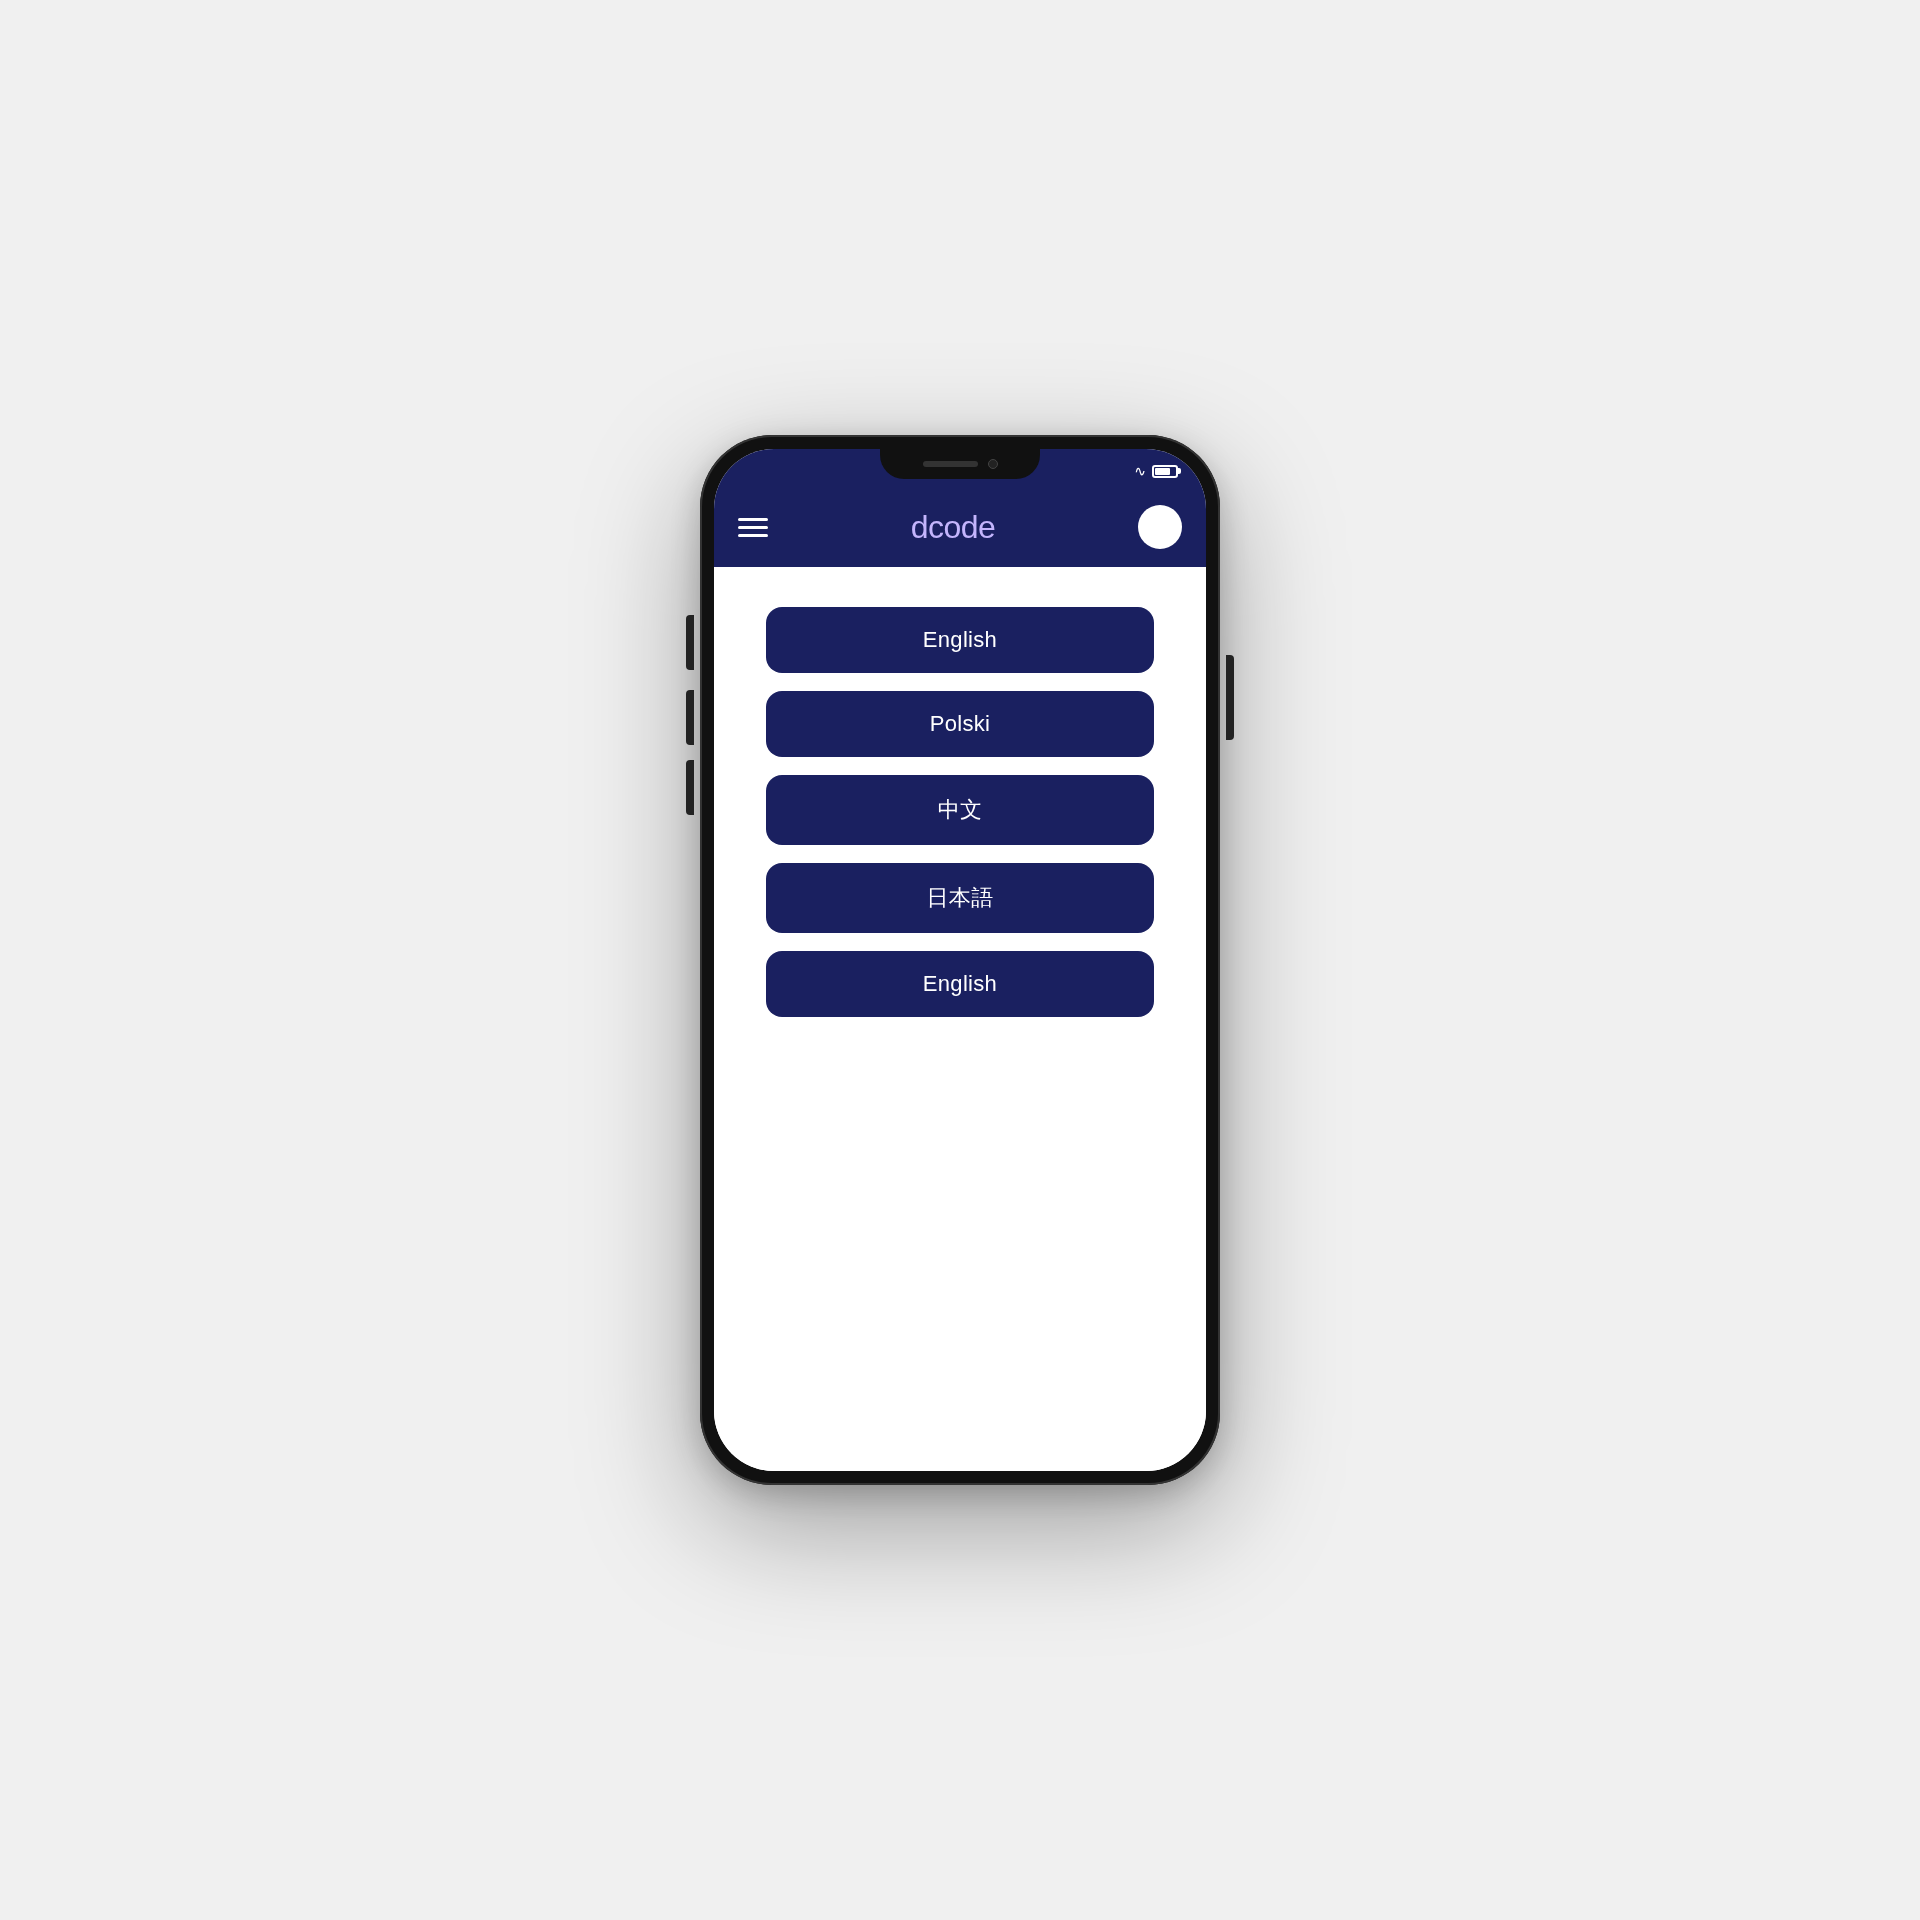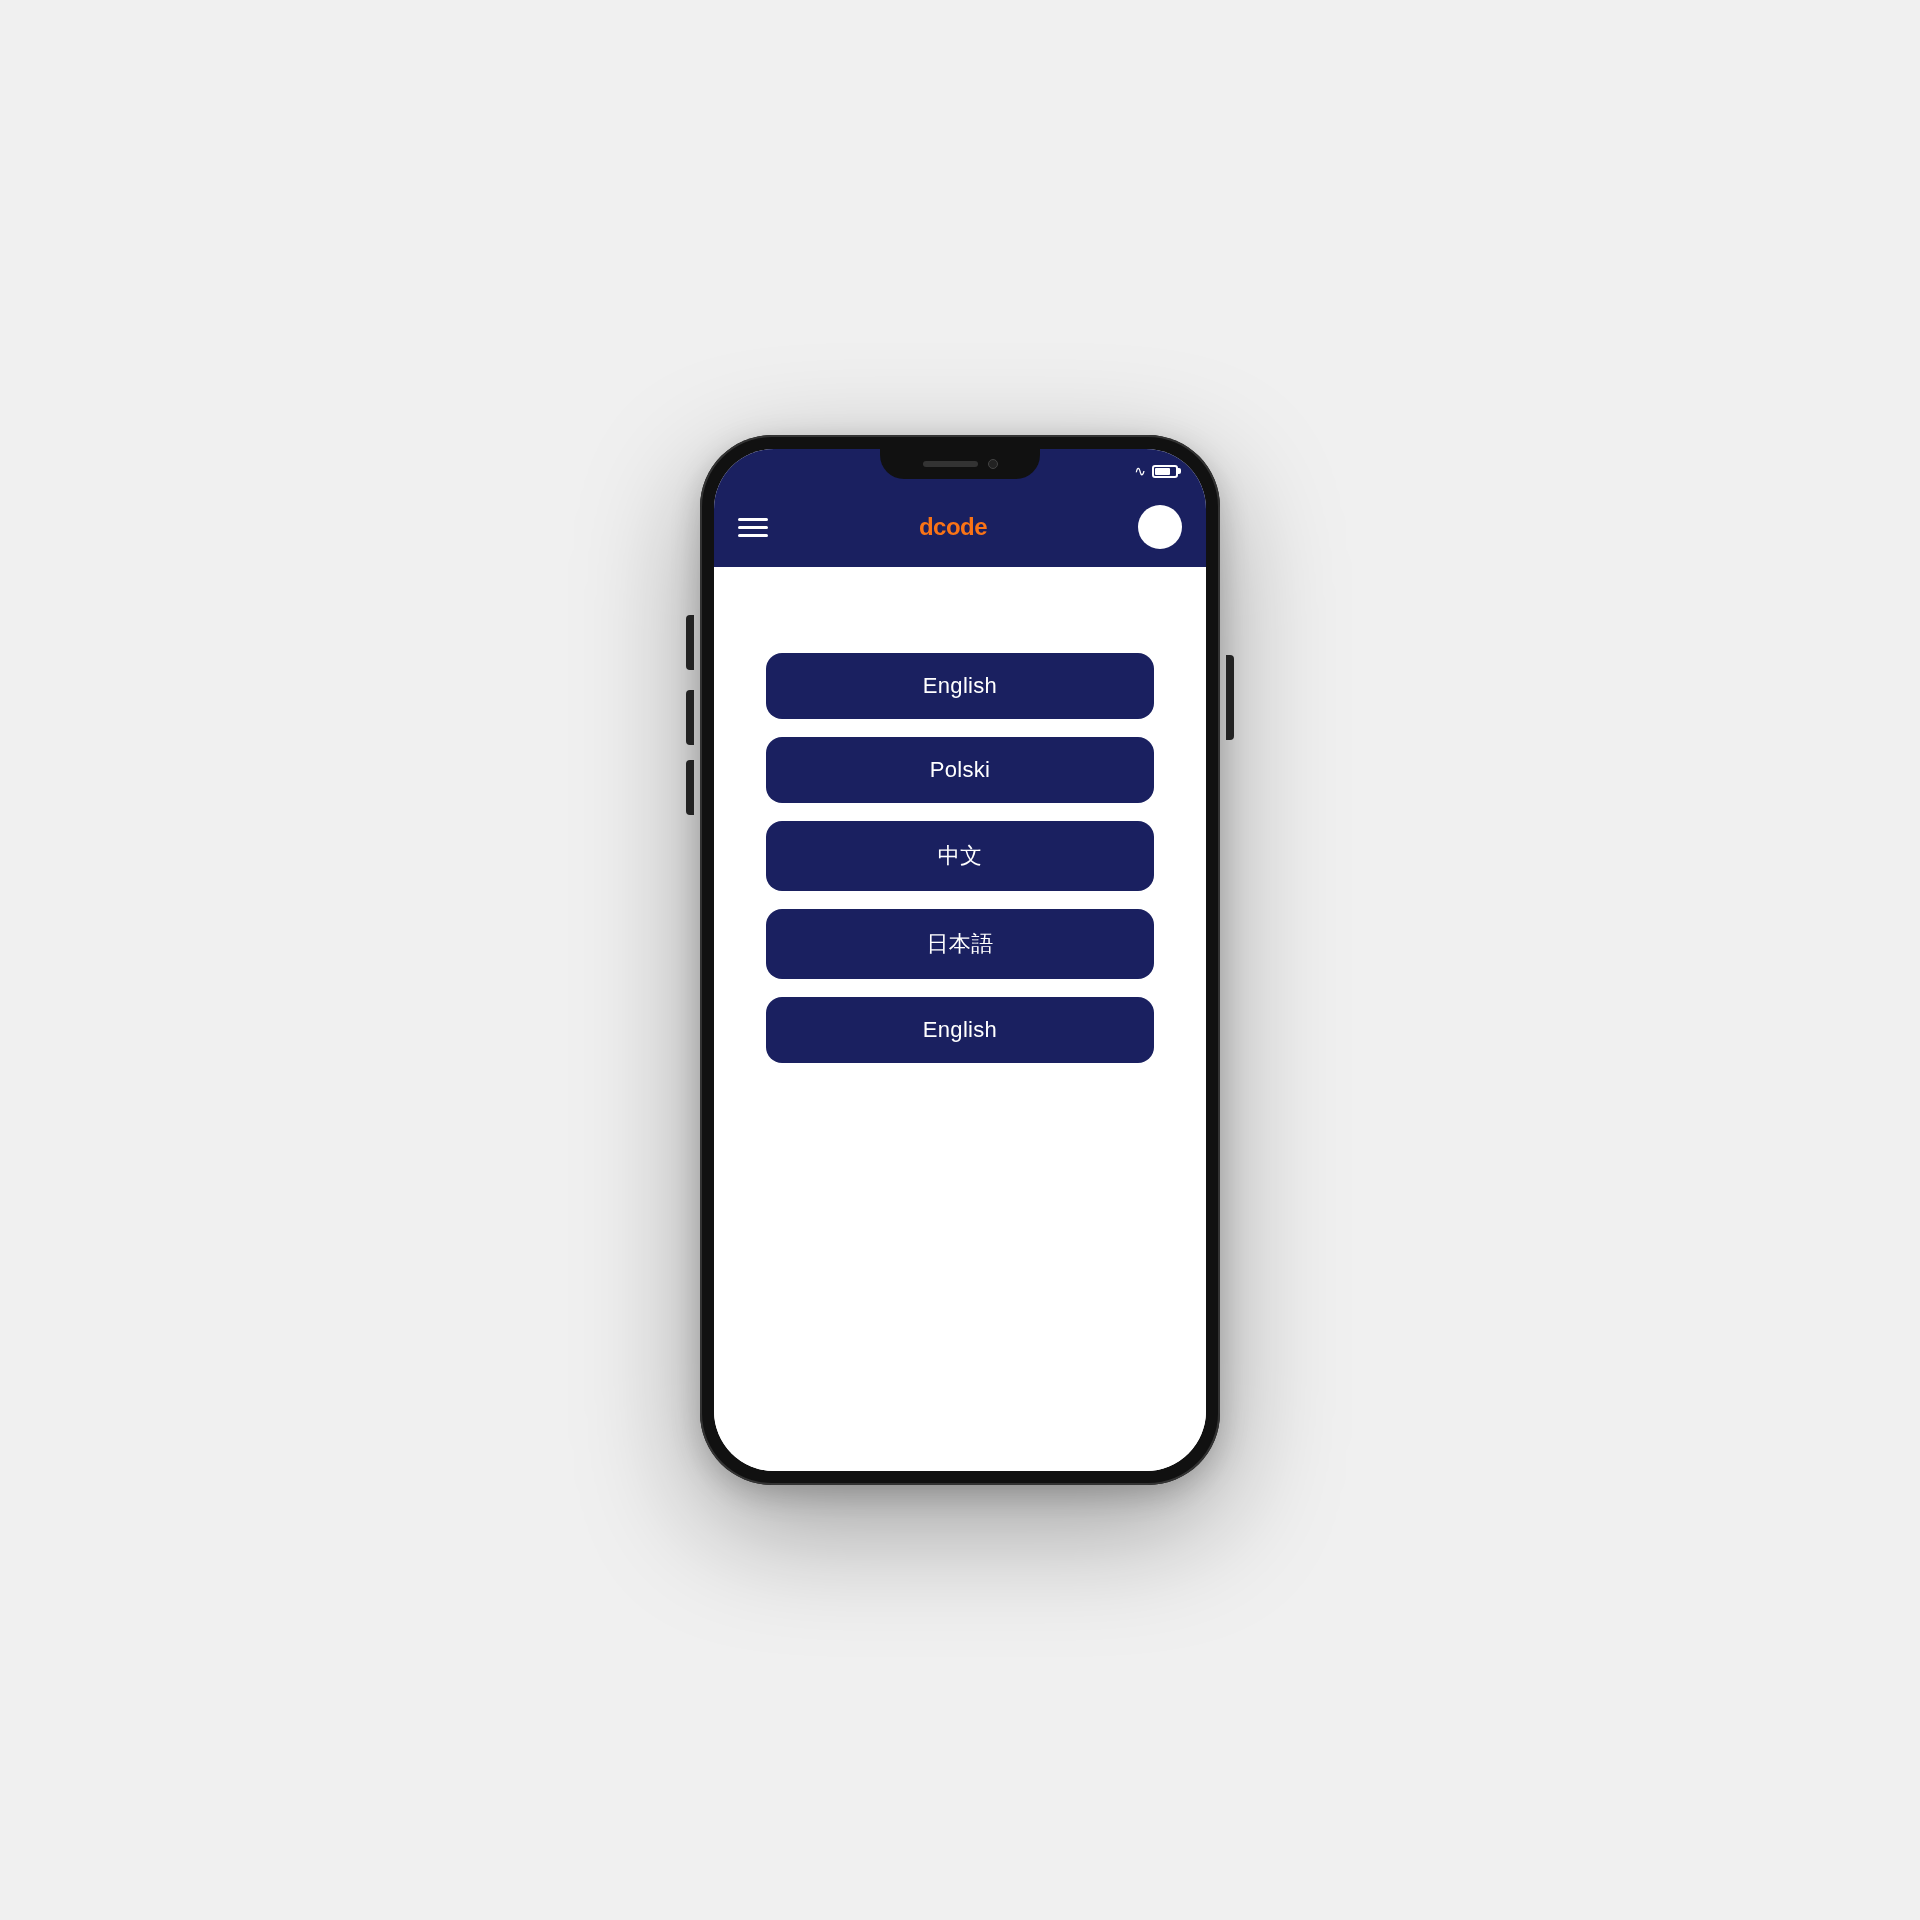--- a/index.html
+++ b/index.html
@@ -166,23 +166,23 @@
 
     .hamburger span {
       display: block;
       width: 30px;
       height: 3px;
       background: white;
       border-radius: 2px;
     }
 
     .app-title {
-      color: #f97316;
-      font-size: 24px;
-      font-weight: 700;
+      color: #c4b5fd;
+      font-size: 32px;
+      font-weight: 400;
       letter-spacing: -0.5px;
     }
 
     .avatar-circle {
       width: 44px;
       height: 44px;
       background: white;
       border-radius: 50%;
     }
 
@@ -190,21 +190,20 @@
     .phone-content {
       flex: 1;
       background: white;
       display: flex;
       flex-direction: column;
       align-items: center;
       justify-content: flex-start;
       padding: 40px 52px;
       gap: 18px;
       overflow: hidden;
-      margin-top: 46px;
     }
 
     .lang-button {
       width: 100%;
       padding: 20px 0;
       background: #1a2060;
       color: white;
       border: none;
       border-radius: 16px;
       font-size: 22px;

